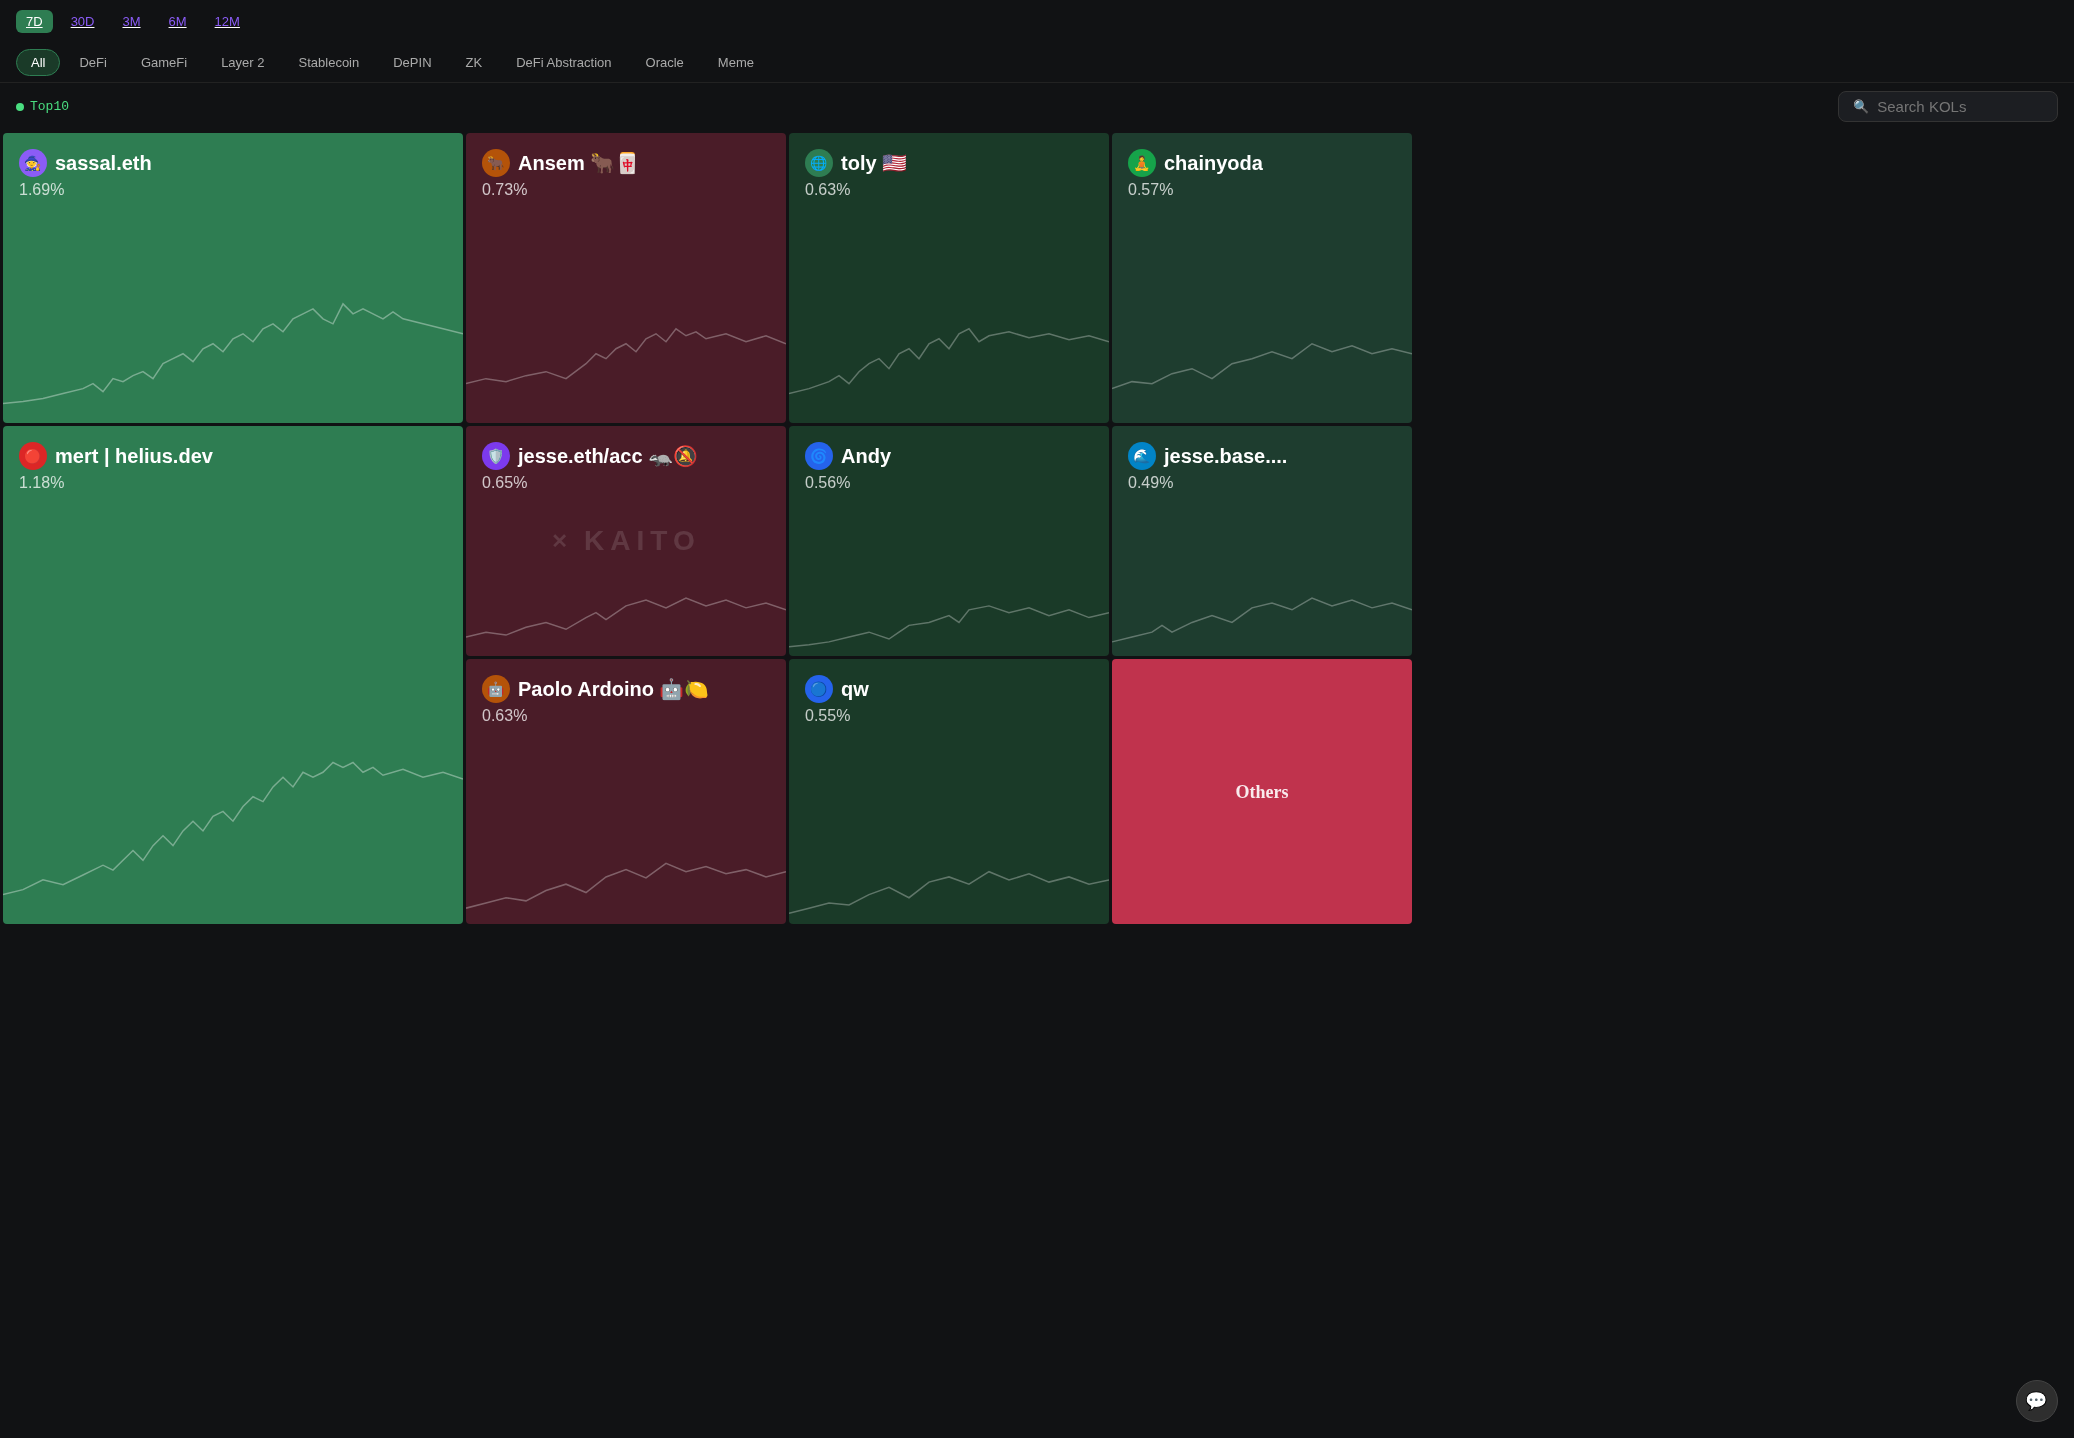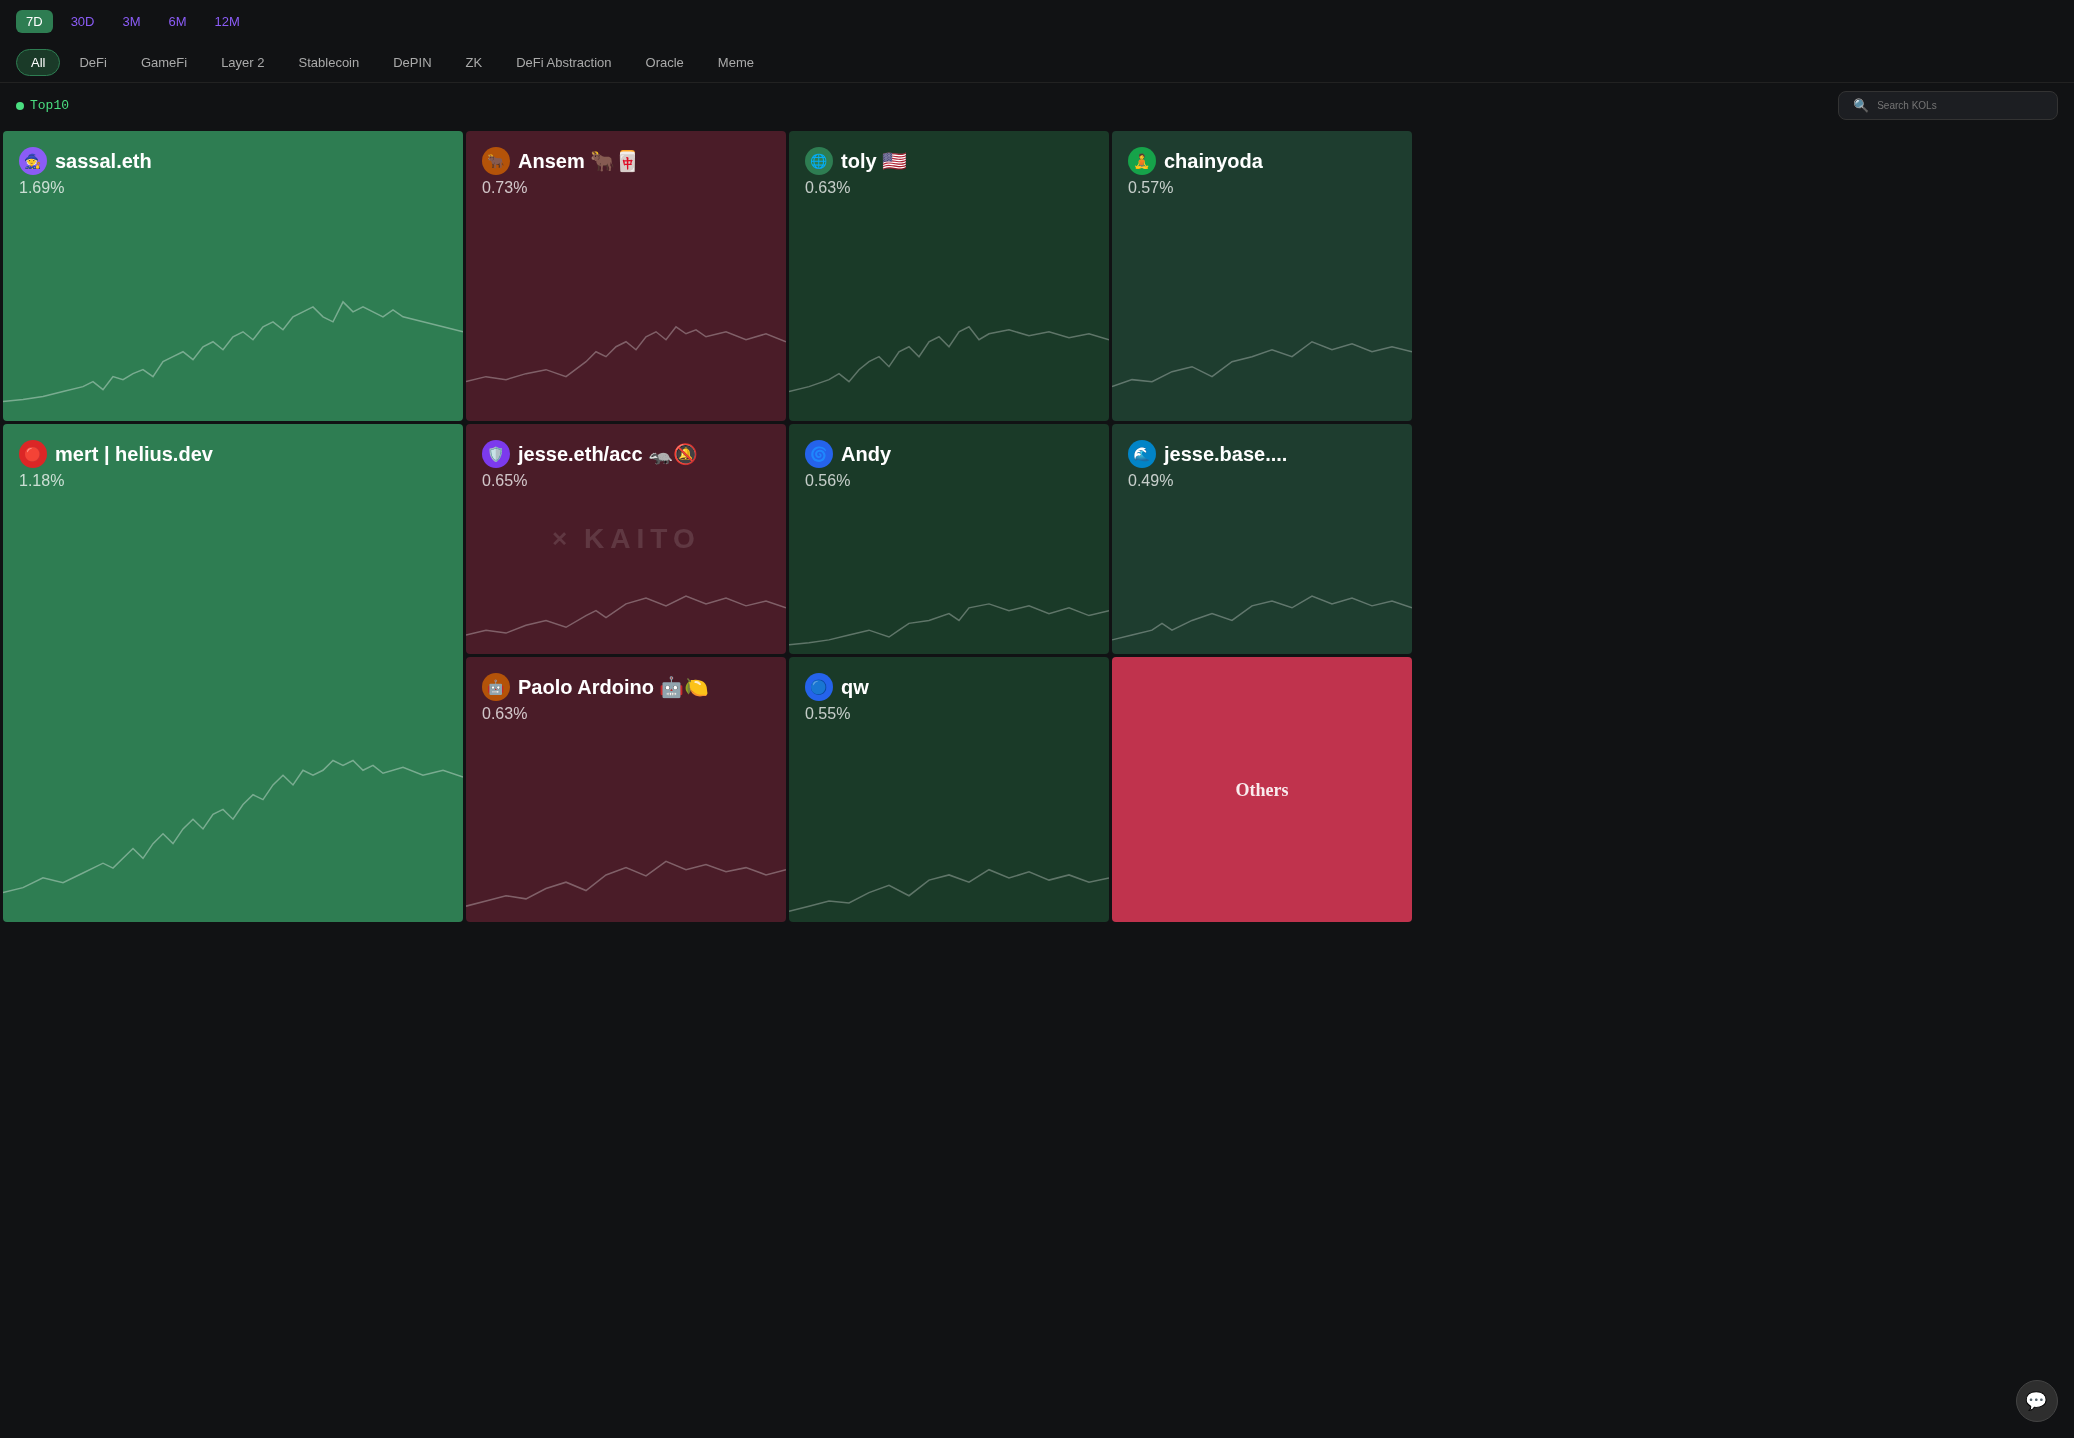--- a/index.html
+++ b/index.html
@@ -10,20 +10,21 @@
       min-height: 100vh;
       overflow: hidden;
     }
 
     .top-bar {
       display: flex;
       align-items: center;
       gap: 8px;
       padding: 10px 16px;
       background: #111214;
+      text-decoration: underline;
     }
 
     .time-btn {
       background: transparent;
       border: none;
       color: #8b5cf6;
       padding: 4px 10px;
       border-radius: 6px;
       cursor: pointer;
       font-size: 13px;
@@ -89,21 +90,21 @@
       padding: 6px 14px;
       width: 220px;
       color: #aaa;
       font-size: 13px;
     }
     .search-box input {
       background: transparent;
       border: none;
       outline: none;
       color: #aaa;
-      font-size: 10px;
+      font-size: 15px;
       width: 100%;
     }
 
     .grid-container {
       display: grid;
       grid-template-columns: 460px 320px 320px 300px;
       grid-template-rows: 290px 230px 265px;
       gap: 3px;
       padding: 3px 3px;
       height: calc(100vh - 120px);

